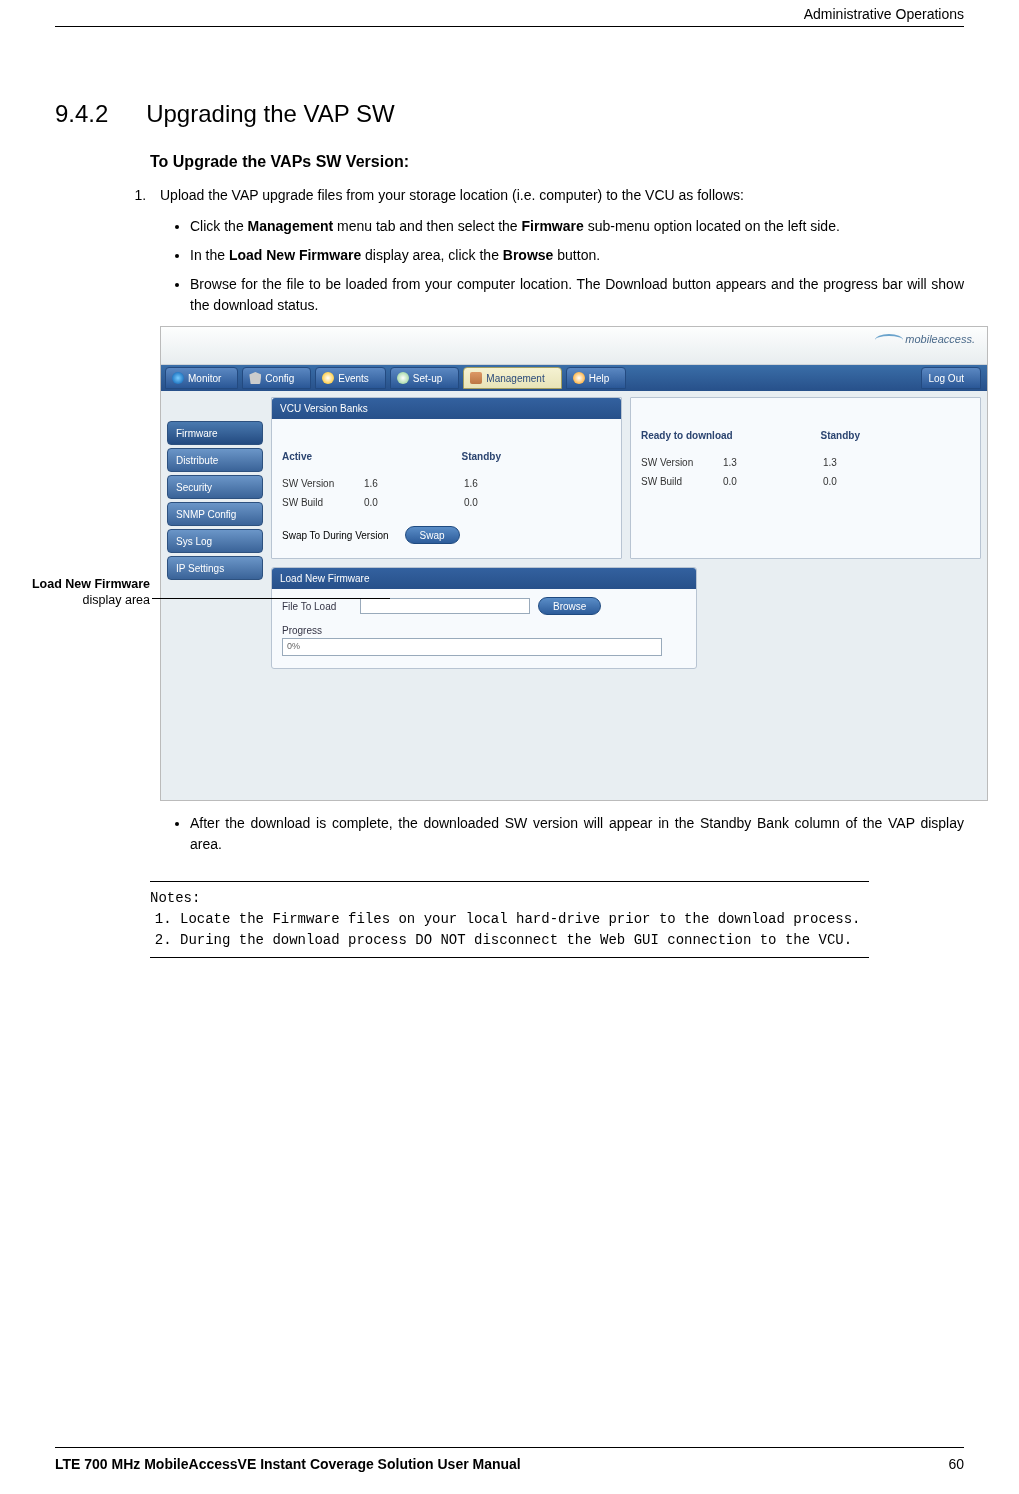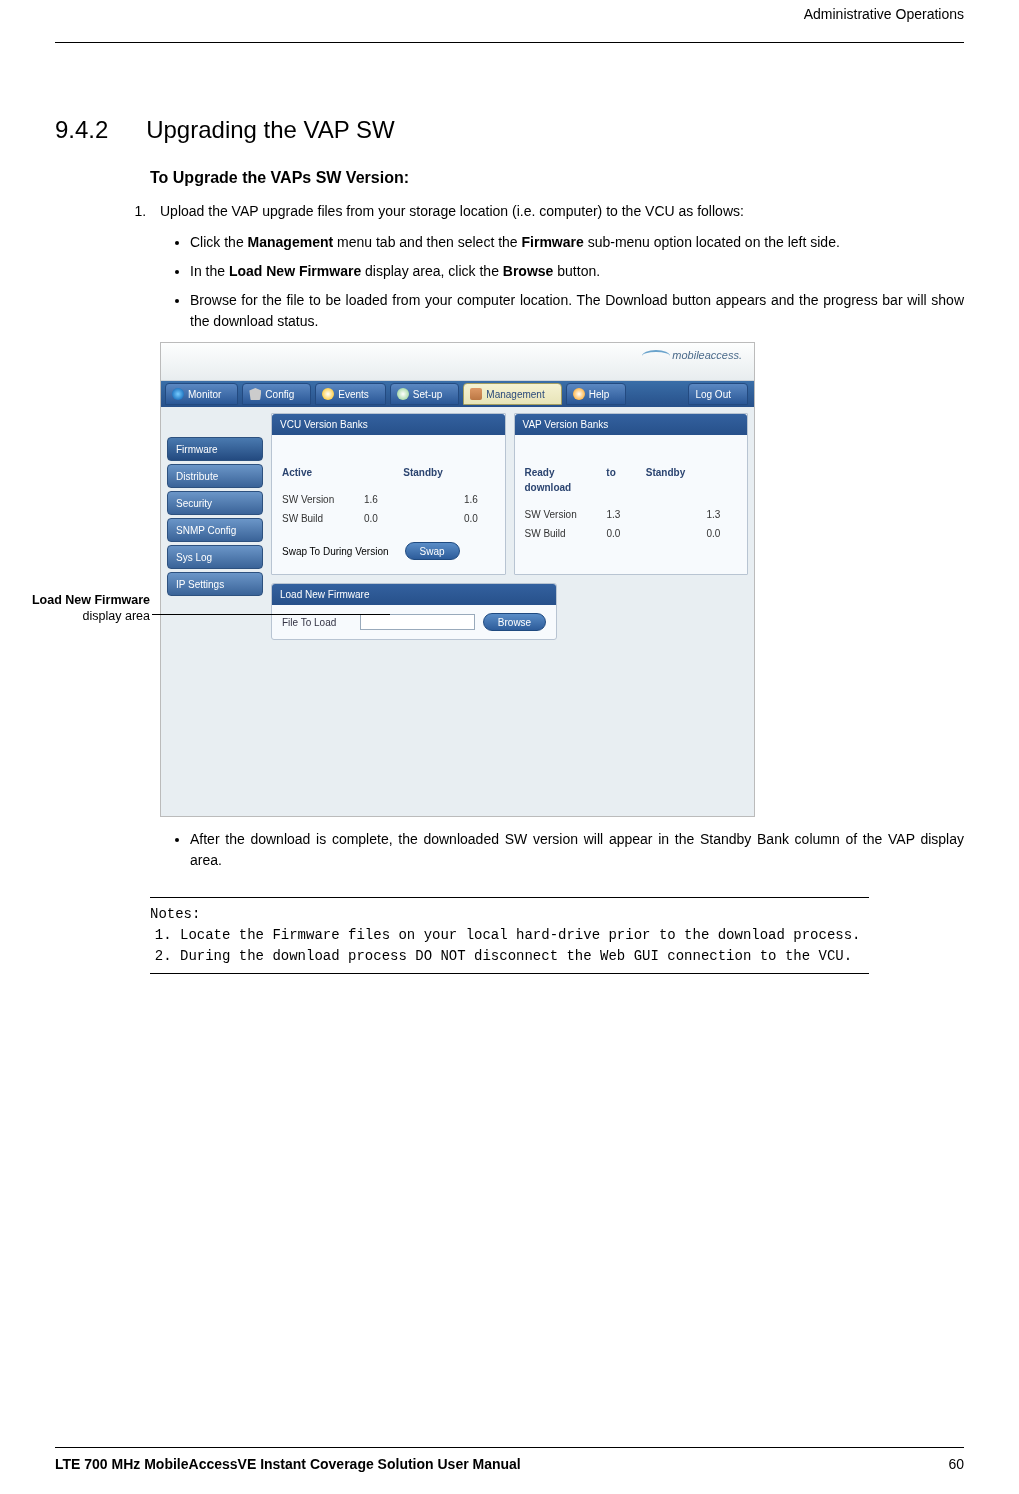--- a/index.html
+++ b/index.html
@@ -10,21 +10,21 @@
     background: #fff;
     width: 1019px;
     height: 1494px;
     position: relative;
     padding: 0 55px;
   }
   .hdr {
     text-align: right;
     font-size: 14px;
     padding-top: 6px;
-    padding-bottom: 20px;
+    padding-bottom: 4px;
     border-bottom: 1px solid #000;
   }
   .section-num {
     display: inline-block;
     font-size: 24px;
     margin-right: 30px;
     font-family: Arial, sans-serif;
   }
   .section-title {
     display: inline-block;
@@ -70,21 +70,21 @@
   .callout-line {
     position: absolute;
     left: -8px;
     top: 272px;
     width: 238px;
     height: 1px;
     background: #000;
     z-index: 50;
   }
   .screenshot {
-    width: 595px;
+    width: 828px;
     height: 475px;
     border: 1px solid #bbb;
     background: #f7f7f7;
     position: relative;
     font-family: Tahoma, Arial, sans-serif;
     overflow: hidden;
   }
   .ss-top {
     height: 38px;
     background: linear-gradient(#fdfefe,#e8edef);
@@ -373,21 +373,20 @@
                   <span style="width:40px">0.0</span>
                   <span style="margin-left:40px">0.0</span>
                 </div>
                 <div class="ss-swap-row">
                   <span>Swap To During Version</span>
                   <span class="ss-pill-btn">Swap</span>
                 </div>
               </div>
 
               <div class="ss-panel-half">
-                <div class="ss-panel-title">VAP Version Banks</div>
                 <div class="ss-cols">
                   <div class="ss-col">
                       <div class="ss-col-hdr">Ready to download</div>
                     </div>
                   <div class="ss-col">
                       <div class="ss-col-hdr">Standby</div>
                     </div>
                 </div>
                 <div class="ss-kv">
                   <span class="k">SW Version</span>
@@ -401,20 +400,26 @@
                 </div>
               </div>
             </div>
 
             <div class="ss-panel ss-load-panel">
               <div class="ss-panel-title">Load New Firmware</div>
               <div class="ss-form-row">
                 <span style="width:70px">File To Load</span>
                 <span class="ss-input"></span>
                 <span class="ss-pill-btn">Browse</span>
+              </div>
+              <div class="ss-progress-wrap">
+                <div>Progress</div>
+                <div class="ss-progress">
+                  <span>0%</span>
+                </div>
               </div>
             </div>
 
           </div>
         </div>
       </div>
     </div>
 
     <ul class="bullets" style="margin-top:12px">
       <li>After the download is complete, the downloaded SW version will appear in the Standby Bank column of the VAP display area.</li>

